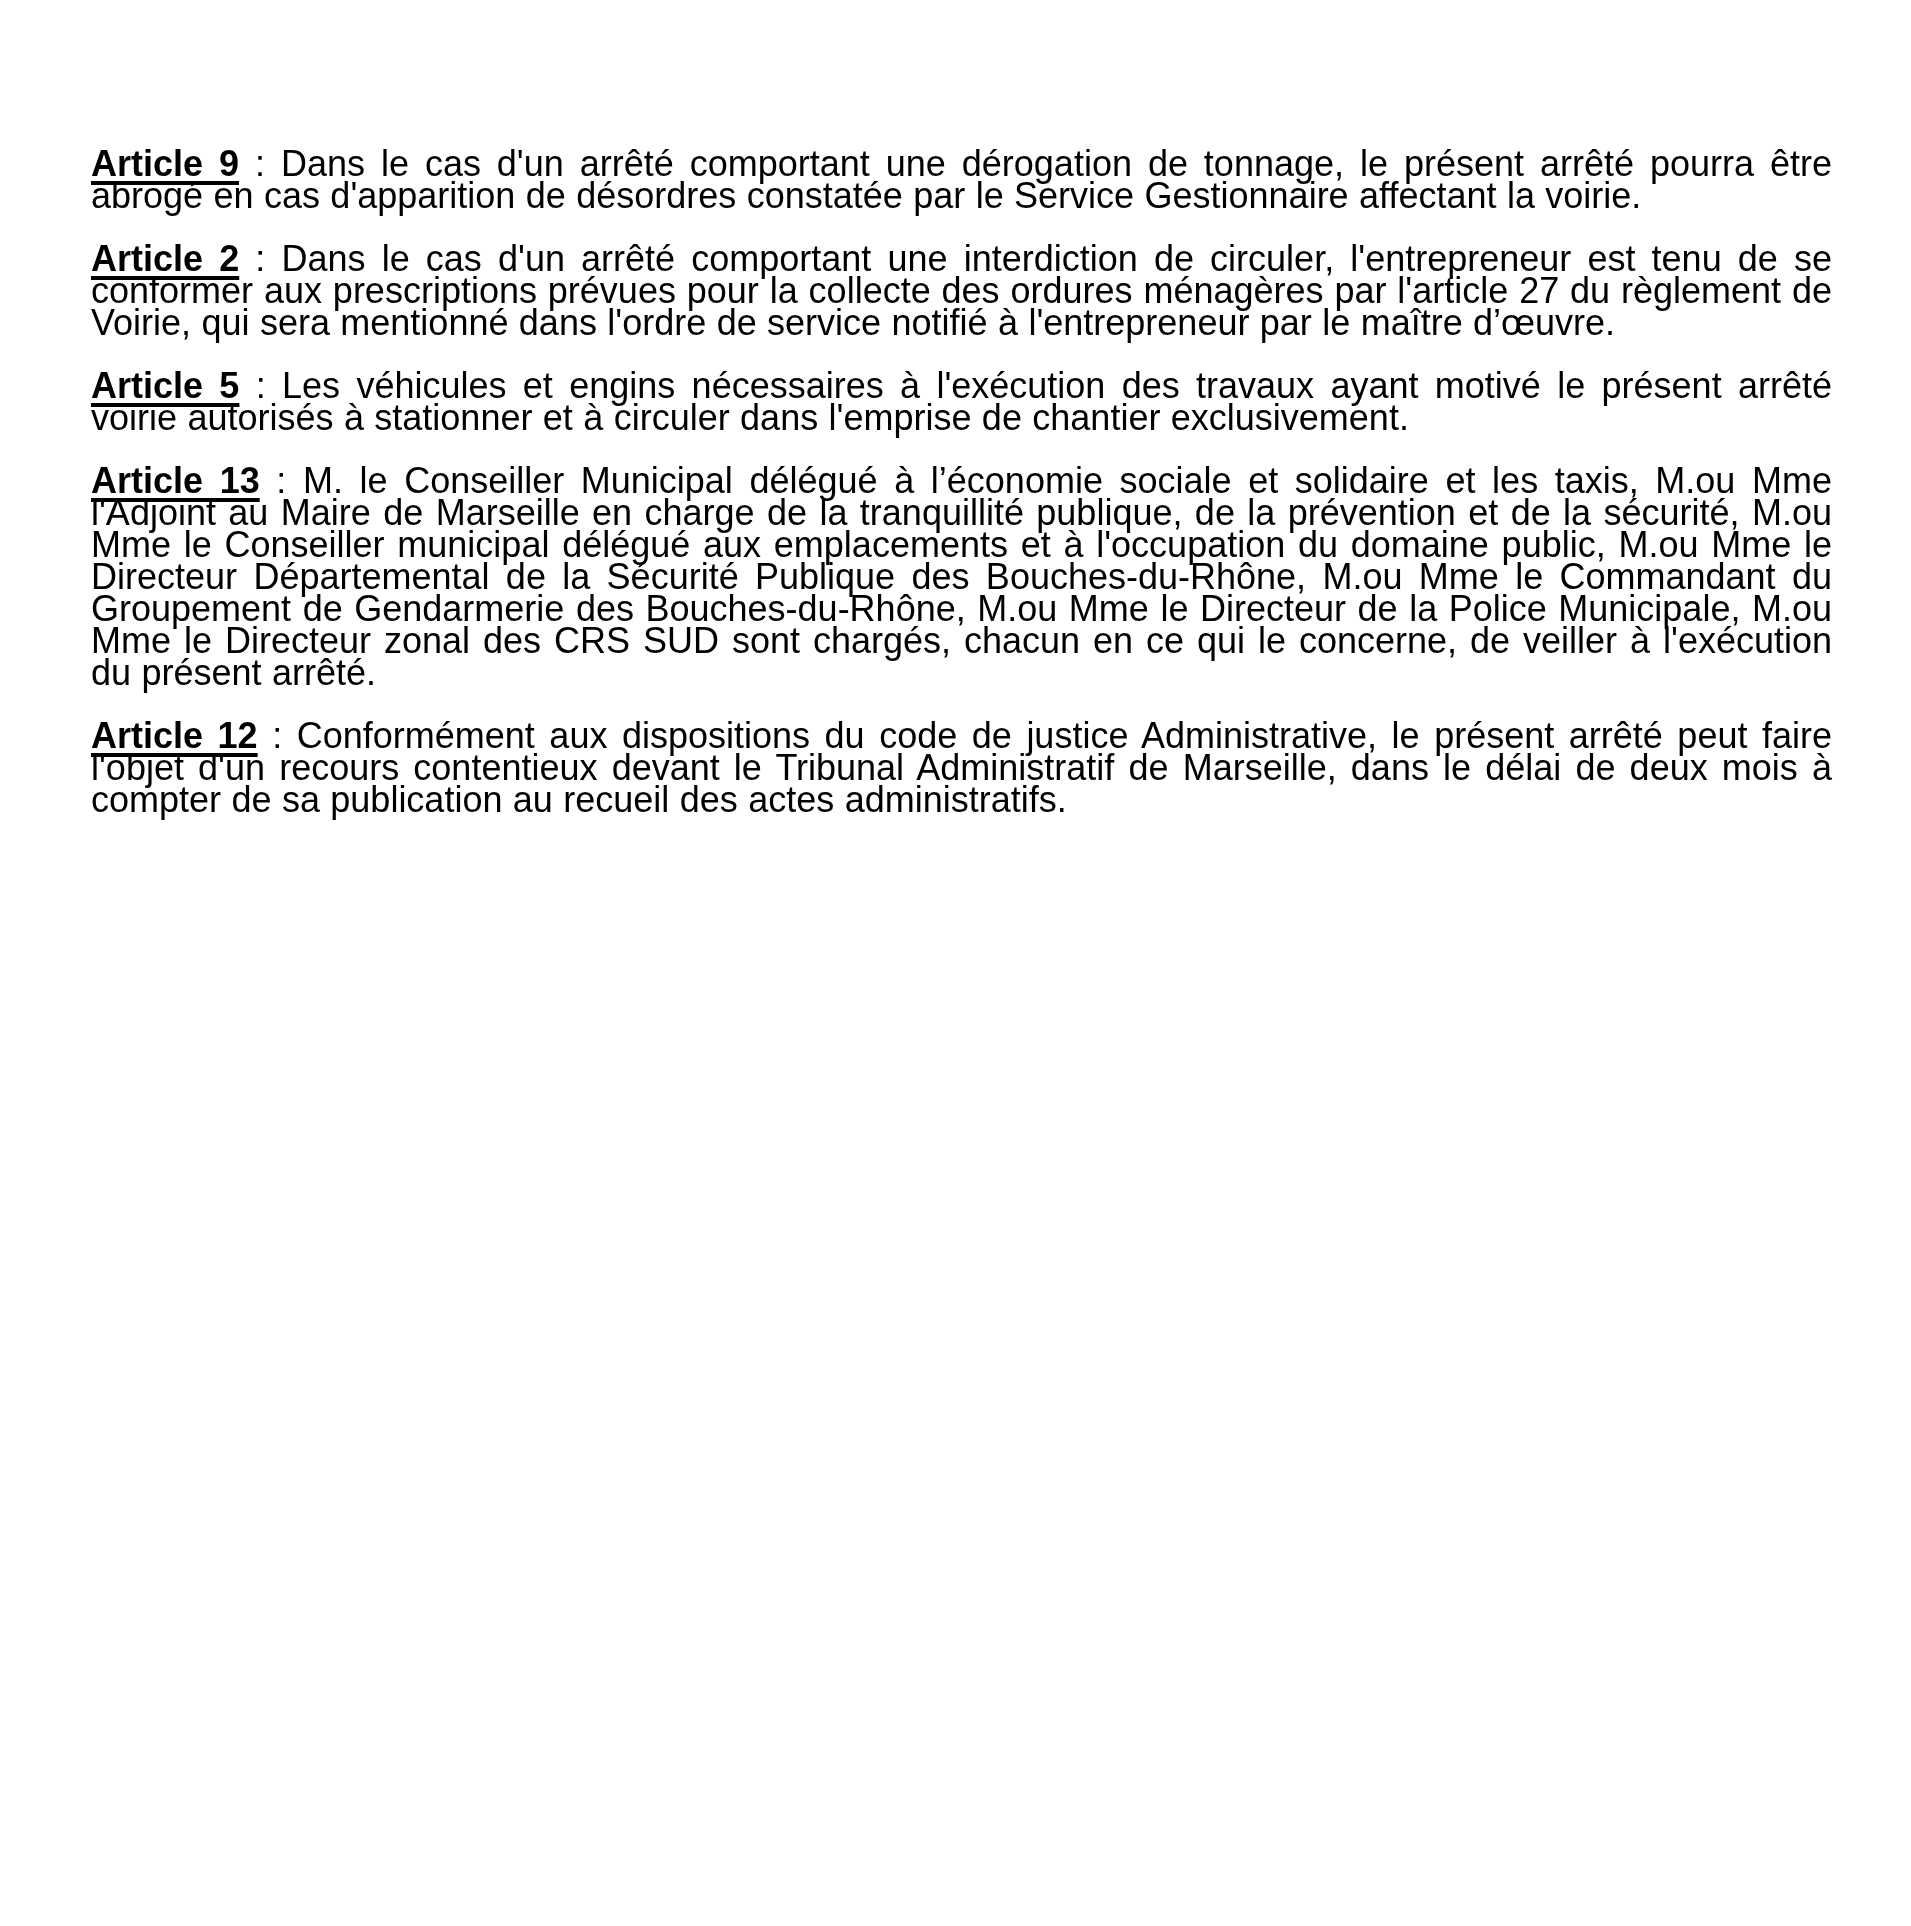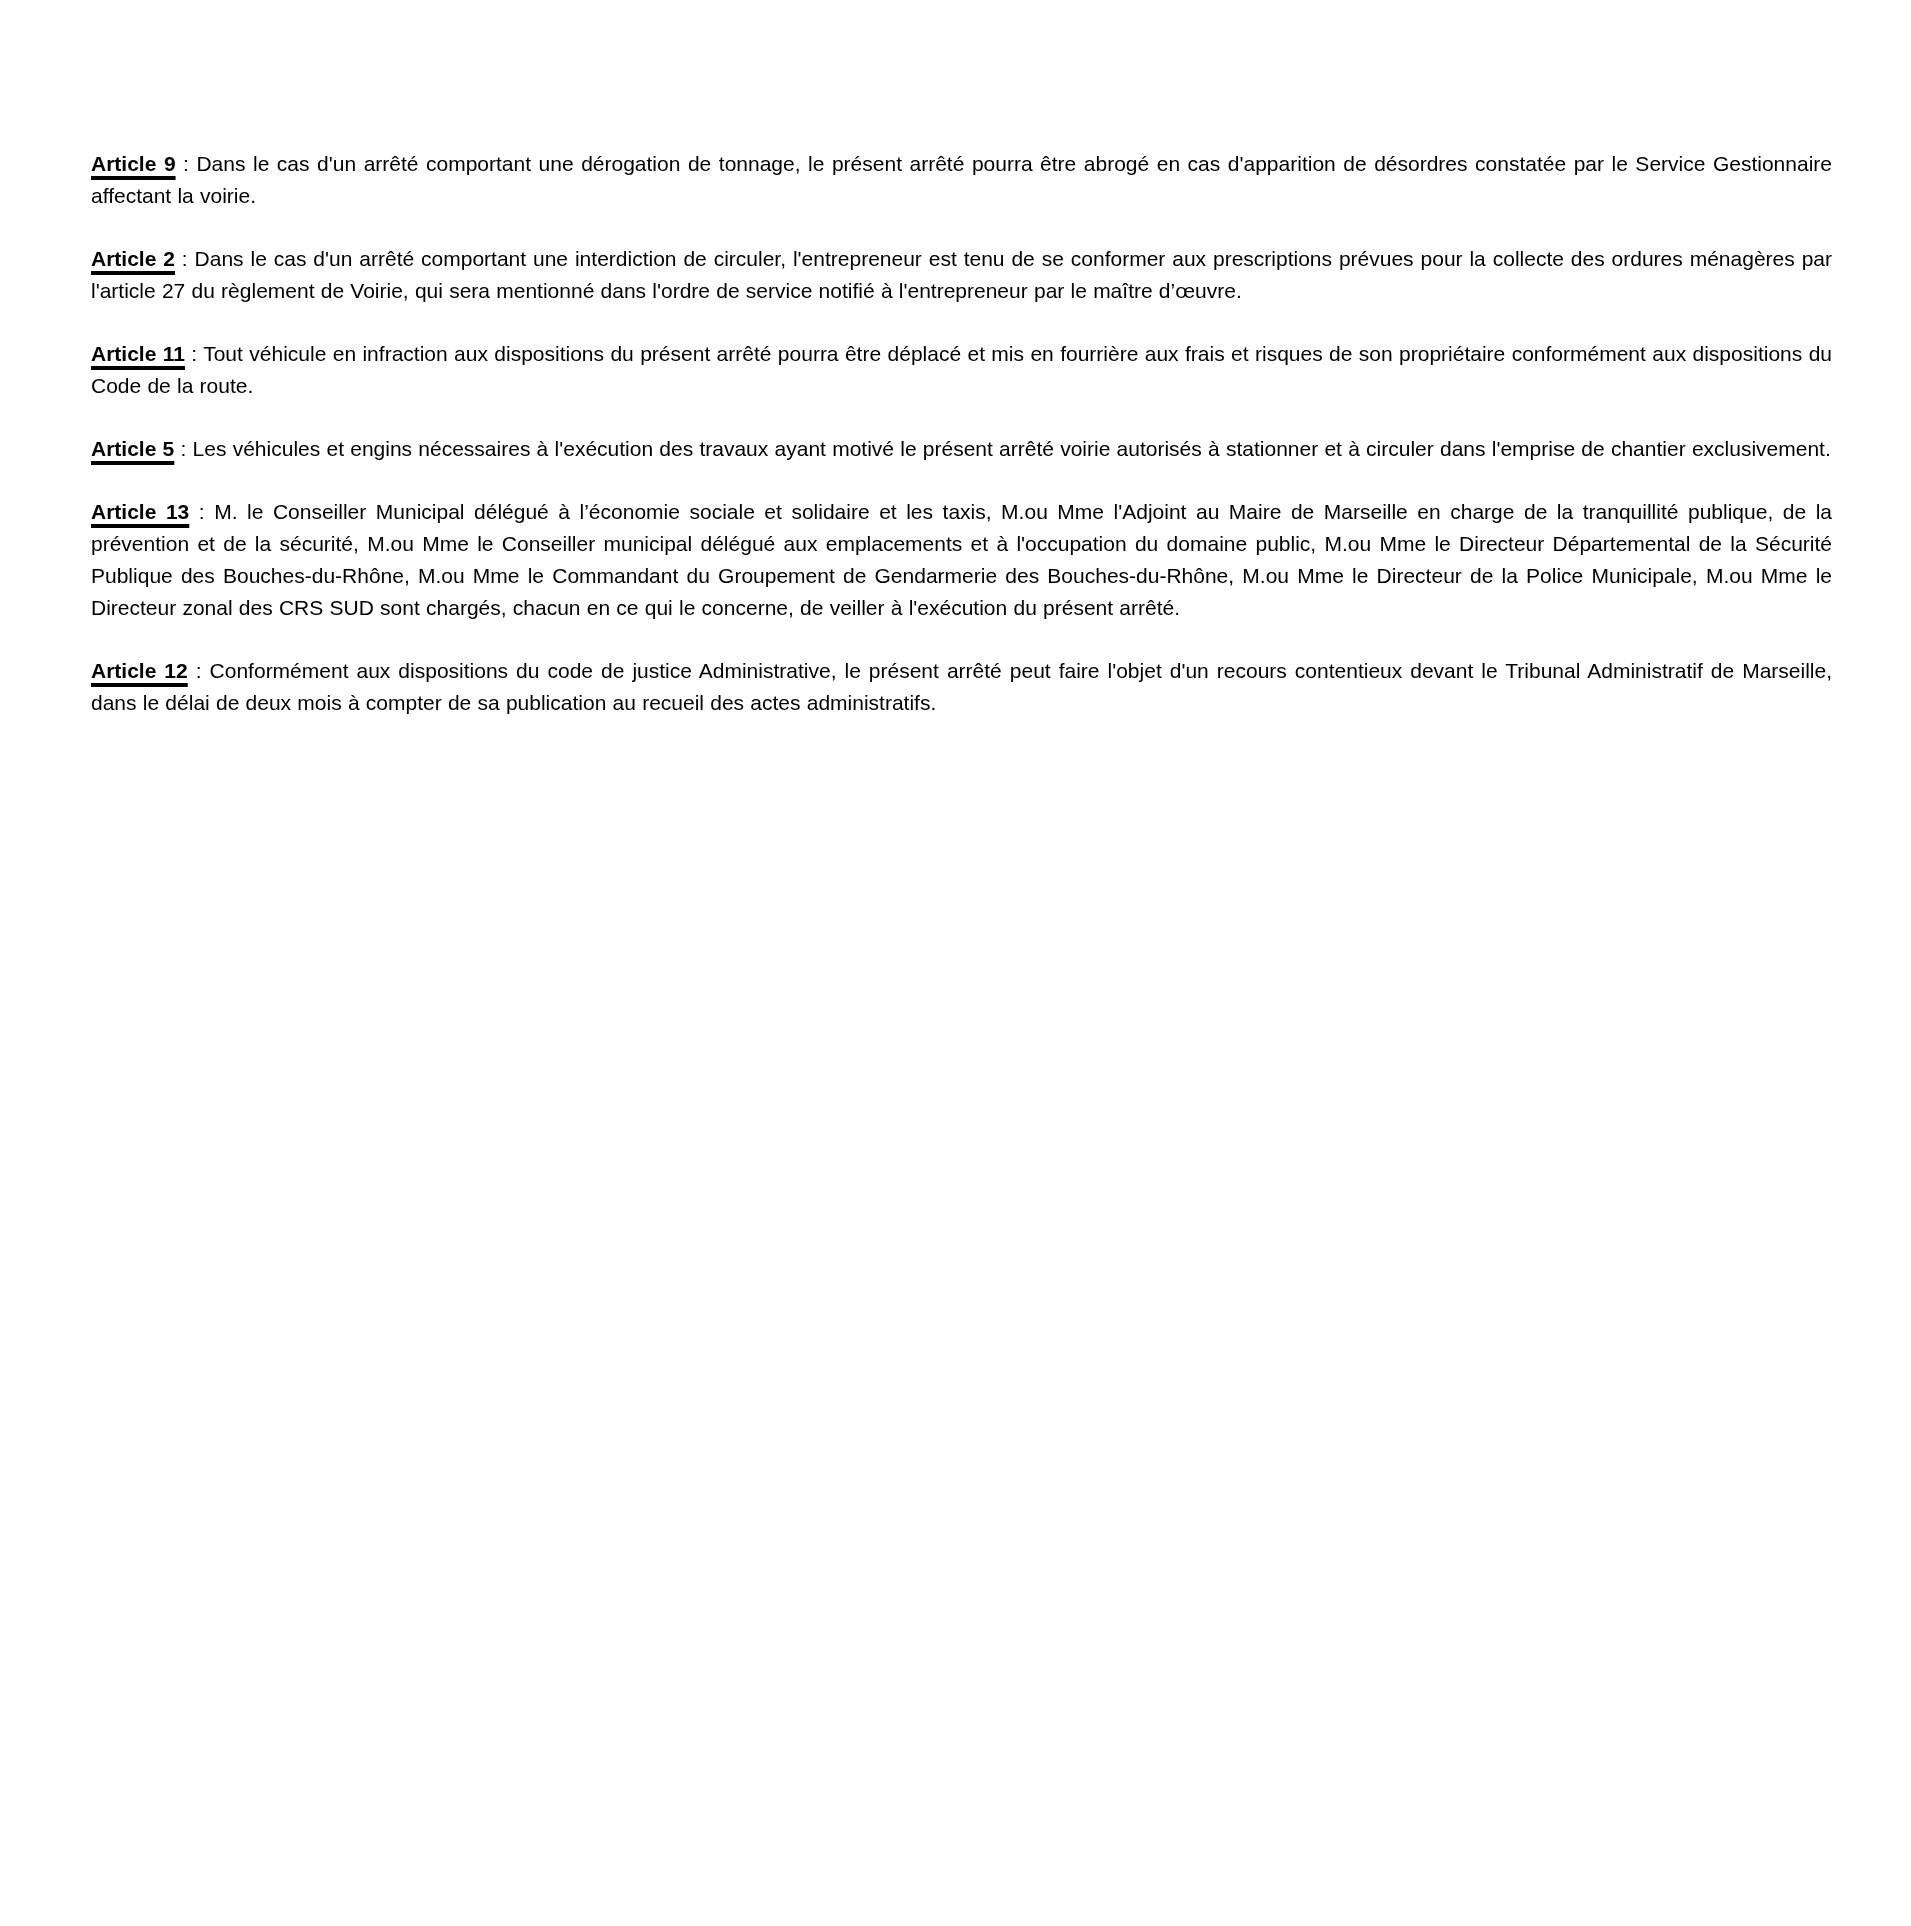--- a/index.html
+++ b/index.html
@@ -17,21 +17,21 @@
     overflow: hidden;
   }
   .content {
     position: absolute;
     left: 91px;
     top: 148px;
     width: 1741px;
   }
   .para {
     margin: 0 0 31px 0;
-    font-size: 21px;
+    font-size: 36px;
     line-height: 32px;
     text-align: justify;
     color: #000000;
     word-spacing: 0.4px;
   }
   .alabel {
     font-weight: 700;
     text-decoration: underline;
     text-decoration-thickness: 3.9px;
     text-underline-offset: 5px;
@@ -39,21 +39,20 @@
 </style>
 </head>
 <body>
 
 <div class="page">
 
   <main class="content">
     <div id="articles">
         <p class="para"><span class="alabel">Article 9</span><span> : Dans le cas d'un arrêté comportant une dérogation de tonnage, le présent arrêté pourra être abrogé en cas d'apparition de désordres constatée par le Service Gestionnaire affectant la voirie.</span></p>
         <p class="para"><span class="alabel">Article 2</span><span> : Dans le cas d'un arrêté comportant une interdiction de circuler, l'entrepreneur est tenu de se conformer aux prescriptions prévues pour la collecte des ordures ménagères par l'article 27 du règlement de Voirie, qui sera mentionné dans l'ordre de service notifié à l'entrepreneur par le maître d’œuvre.</span></p>
-        <p class="para"><span class="alabel">Article 11</span><span> : Tout véhicule en infraction aux dispositions du présent arrêté pourra être déplacé et mis en fourrière aux frais et risques de son propriétaire conformément aux dispositions du Code de la route.</span></p>
         <p class="para"><span class="alabel">Article 5</span><span> : Les véhicules et engins nécessaires à l'exécution des travaux ayant motivé le présent arrêté voirie autorisés à stationner et à circuler dans l'emprise de chantier exclusivement.</span></p>
         <p class="para"><span class="alabel">Article 13</span><span> : M. le Conseiller Municipal délégué à l’économie sociale et solidaire et les taxis, M.ou Mme l'Adjoint au Maire de Marseille en charge de la tranquillité publique, de la prévention et de la sécurité, M.ou Mme le Conseiller municipal délégué aux emplacements et à l'occupation du domaine public, M.ou Mme le Directeur Départemental de la Sécurité Publique des Bouches-du-Rhône, M.ou Mme le Commandant du Groupement de Gendarmerie des Bouches-du-Rhône, M.ou Mme le Directeur de la Police Municipale, M.ou Mme le Directeur zonal des CRS SUD sont chargés, chacun en ce qui le concerne, de veiller à l'exécution du présent arrêté.</span></p>
         <p class="para"><span class="alabel">Article 12</span><span> : Conformément aux dispositions du code de justice Administrative, le présent arrêté peut faire l'objet d'un recours contentieux devant le Tribunal Administratif de Marseille, dans le délai de deux mois à compter de sa publication au recueil des actes administratifs.</span></p>
       </div>
   </main>
 
 </div>
 
 
 </body></html>

